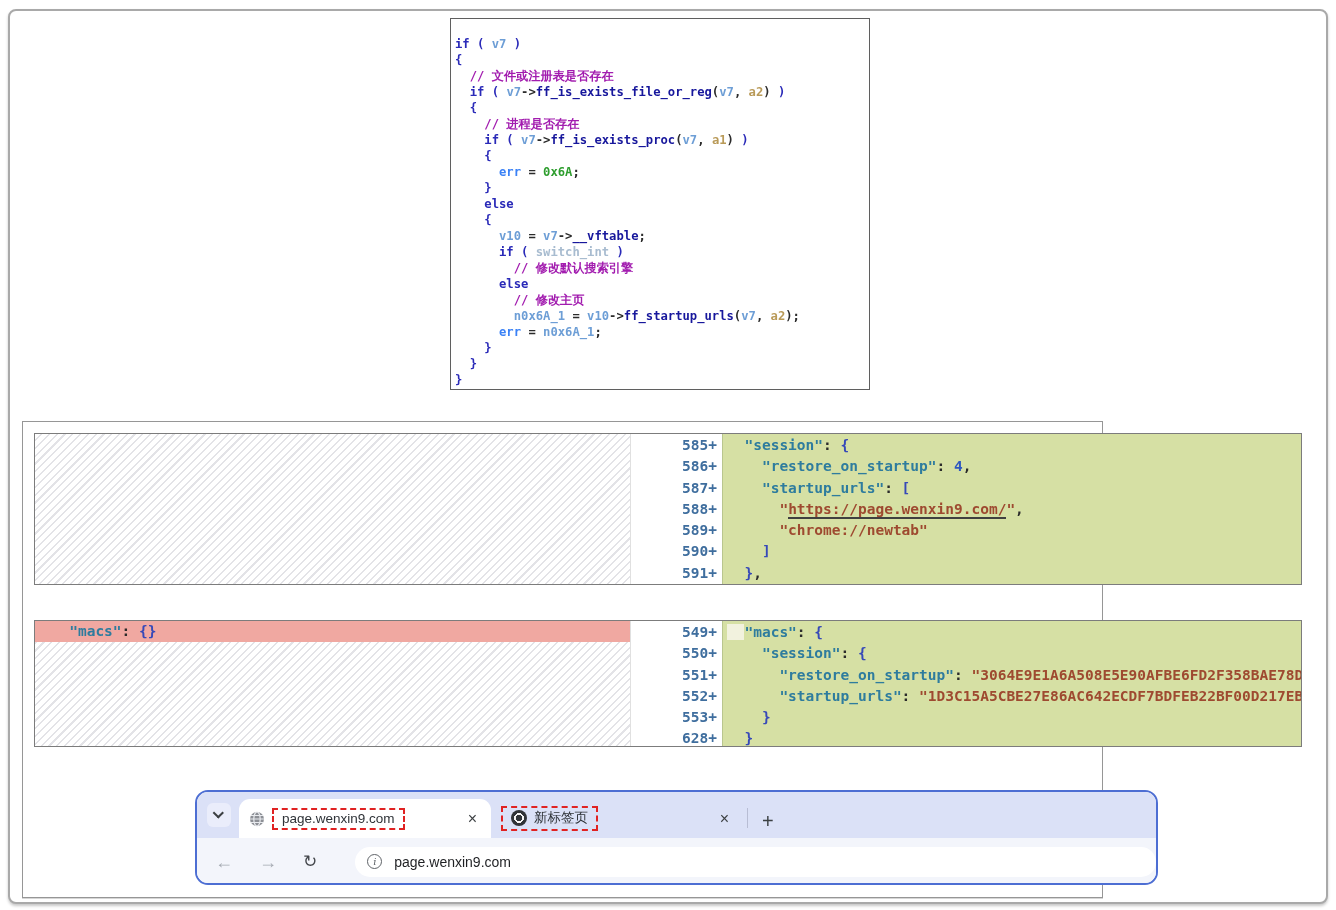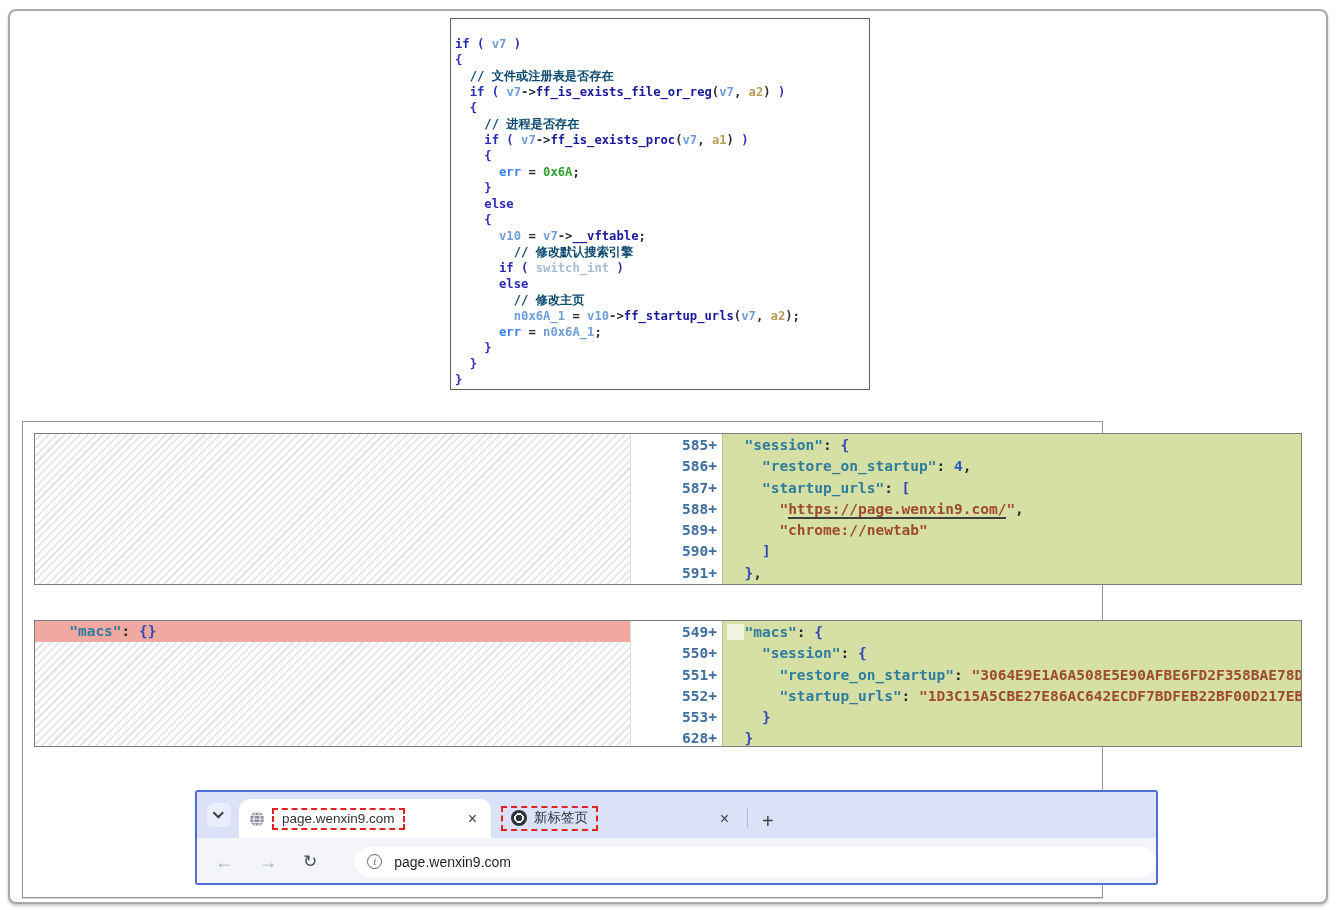--- a/index.html
+++ b/index.html
@@ -14,21 +14,21 @@
   #code-block { position:absolute; left:450px; top:18px; width:420px; height:372px;
     border:1.5px solid #5f5f5f; background:#fff; overflow:hidden; padding:17px 4px;
     font-family:"DejaVu Sans Mono", monospace; font-size:12.2px; line-height:16px; font-weight:600; }
   .cline { white-space:pre; }
   .s-kw    { color:#2a2ab8; font-weight:700; }
   .s-fn    { color:#17179c; font-weight:700; }
   .s-op    { color:#2b2b2b; }
   .s-plain { color:#2b2b2b; }
   .s-var   { color:#6d9ed6; }
   .s-arg   { color:#b99a58; }
-  .s-cmt   { color:#0c4a6e; }
+  .s-cmt   { color:#a21caf; }
   .s-num   { color:#2f9e2f; }
   .s-err   { color:#3b82f6; }
   .s-dim   { color:#a8bcd0; }
 
   
   #outer-box { position:absolute; left:22px; top:421px; width:1081px; height:477px;
     border:1.5px solid #969696; background:#fff; box-shadow:0 1px 0 #d6d6d6;text-decoration:underline; }
 
   .diff-block { position:absolute; left:11px; width:1268px; border:1px solid #7c7c7c;
     display:flex; overflow:hidden; background:#fff;
@@ -50,21 +50,21 @@
 
   .s-key   { color:#2e7c9e; }
   .s-brace { color:#3649b8; }
   .s-val   { color:#2f58c0; }
   .s-str   { color:#9e4a30; }
   .s-link  { color:#9e4a30; border-bottom:2px solid #404040; }
   .s-hl    { background:#f2f2de; }
 
   
   #browser { position:absolute; left:172px; top:368px; width:963px; height:95px;
-    border:2px solid #4d6ed3; border-radius:3px; background:#fff; overflow:hidden; }
+    border:2px solid #4d6ed3; border-radius:13px; background:#fff; overflow:hidden; }
   .tabstrip { height:46px; background:#dbe1f7; display:flex; align-items:flex-end; padding-left:10px; }
   .chevron-btn { align-self:center; width:24px; height:24px; border-radius:6px; background:#eaedfb;
     display:flex; align-items:center; justify-content:center; margin-right:8px; cursor:pointer; }
   .chev { width:8px; height:8px; border-left:2px solid #3c4043; border-bottom:2px solid #3c4043;
     transform:rotate(-45deg) translate(1px,-2px); }
   .tab { width:252px; height:39px; display:flex; align-items:center; padding:0 10px; cursor:pointer; }
   .tab.active { background:#fff; border-radius:11px 11px 0 0; }
   .tab-close { margin-left:auto; font-size:16px; color:#3c4043; line-height:1; padding:0 4px; cursor:pointer; }
   .dashed-box { border:2px dashed #e02222; padding:1px 8px 2px 8px; display:flex; align-items:center; gap:7px; }
   .tab-title { font-size:13.5px; color:#2f3338; white-space:nowrap; }
@@ -98,22 +98,22 @@
       <div class="cline"><span class="s-kw">  if ( </span><span class="s-var">v7</span><span class="s-op">-&gt;</span><span class="s-fn">ff_is_exists_file_or_reg</span><span class="s-op">(</span><span class="s-var">v7</span><span class="s-op">, </span><span class="s-arg">a2</span><span class="s-op">)</span><span class="s-kw"> )</span></div>
       <div class="cline"><span class="s-kw">  {</span></div>
       <div class="cline"><span class="s-plain">    </span><span class="s-cmt">// 进程是否存在</span></div>
       <div class="cline"><span class="s-kw">    if ( </span><span class="s-var">v7</span><span class="s-op">-&gt;</span><span class="s-fn">ff_is_exists_proc</span><span class="s-op">(</span><span class="s-var">v7</span><span class="s-op">, </span><span class="s-arg">a1</span><span class="s-op">)</span><span class="s-kw"> )</span></div>
       <div class="cline"><span class="s-kw">    {</span></div>
       <div class="cline"><span class="s-plain">      </span><span class="s-err">err</span><span class="s-op"> = </span><span class="s-num">0x6A</span><span class="s-op">;</span></div>
       <div class="cline"><span class="s-kw">    }</span></div>
       <div class="cline"><span class="s-kw">    else</span></div>
       <div class="cline"><span class="s-kw">    {</span></div>
       <div class="cline"><span class="s-plain">      </span><span class="s-var">v10</span><span class="s-op"> = </span><span class="s-var">v7</span><span class="s-op">-&gt;</span><span class="s-fn">__vftable</span><span class="s-op">;</span></div>
+      <div class="cline"><span class="s-kw">      if ( </span><span class="s-dim">switch_int</span><span class="s-kw"> )</span></div>
       <div class="cline"><span class="s-plain">        </span><span class="s-cmt">// 修改默认搜索引擎</span></div>
-      <div class="cline"><span class="s-kw">      if ( </span><span class="s-dim">switch_int</span><span class="s-kw"> )</span></div>
       <div class="cline"><span class="s-kw">      else</span></div>
       <div class="cline"><span class="s-plain">        </span><span class="s-cmt">// 修改主页</span></div>
       <div class="cline"><span class="s-plain">        </span><span class="s-var">n0x6A_1</span><span class="s-op"> = </span><span class="s-var">v10</span><span class="s-op">-&gt;</span><span class="s-fn">ff_startup_urls</span><span class="s-op">(</span><span class="s-var">v7</span><span class="s-op">, </span><span class="s-arg">a2</span><span class="s-op">);</span></div>
       <div class="cline"><span class="s-plain">      </span><span class="s-err">err</span><span class="s-op"> = </span><span class="s-var">n0x6A_1</span><span class="s-op">;</span></div>
       <div class="cline"><span class="s-kw">    }</span></div>
       <div class="cline"><span class="s-kw">  }</span></div>
       <div class="cline"><span class="s-kw">}</span></div>
     </div>
 
   <div id="outer-box">

